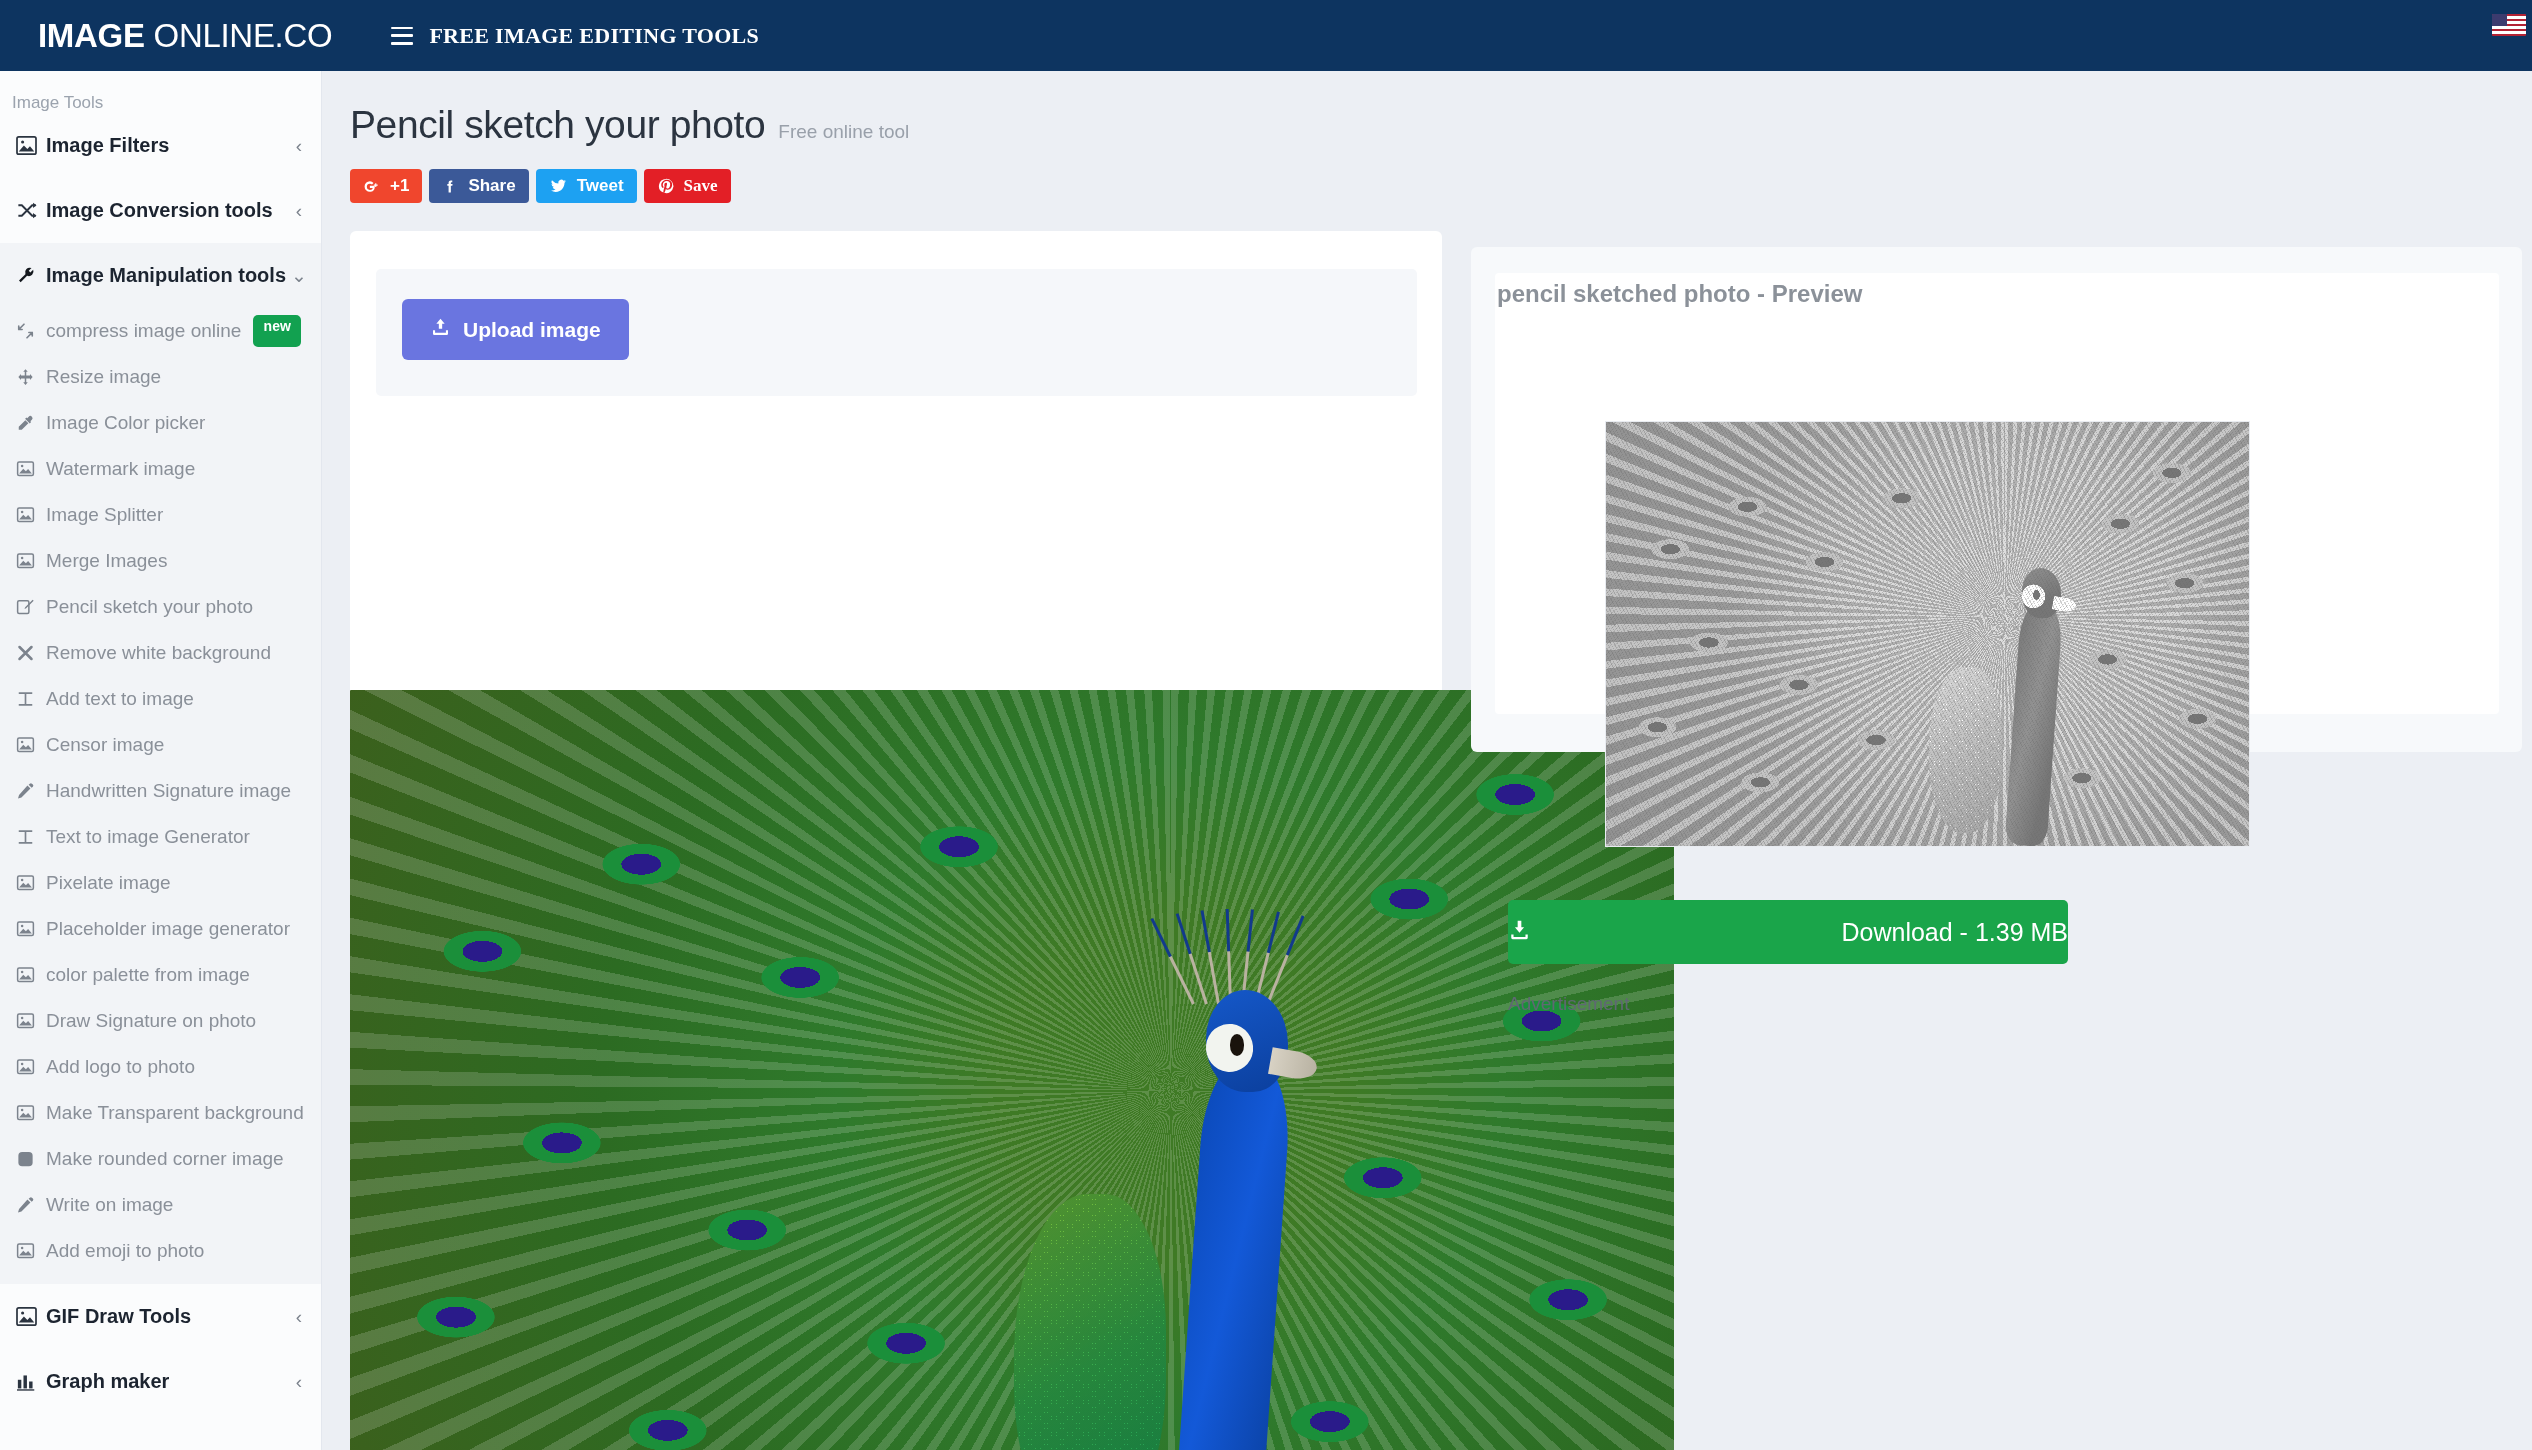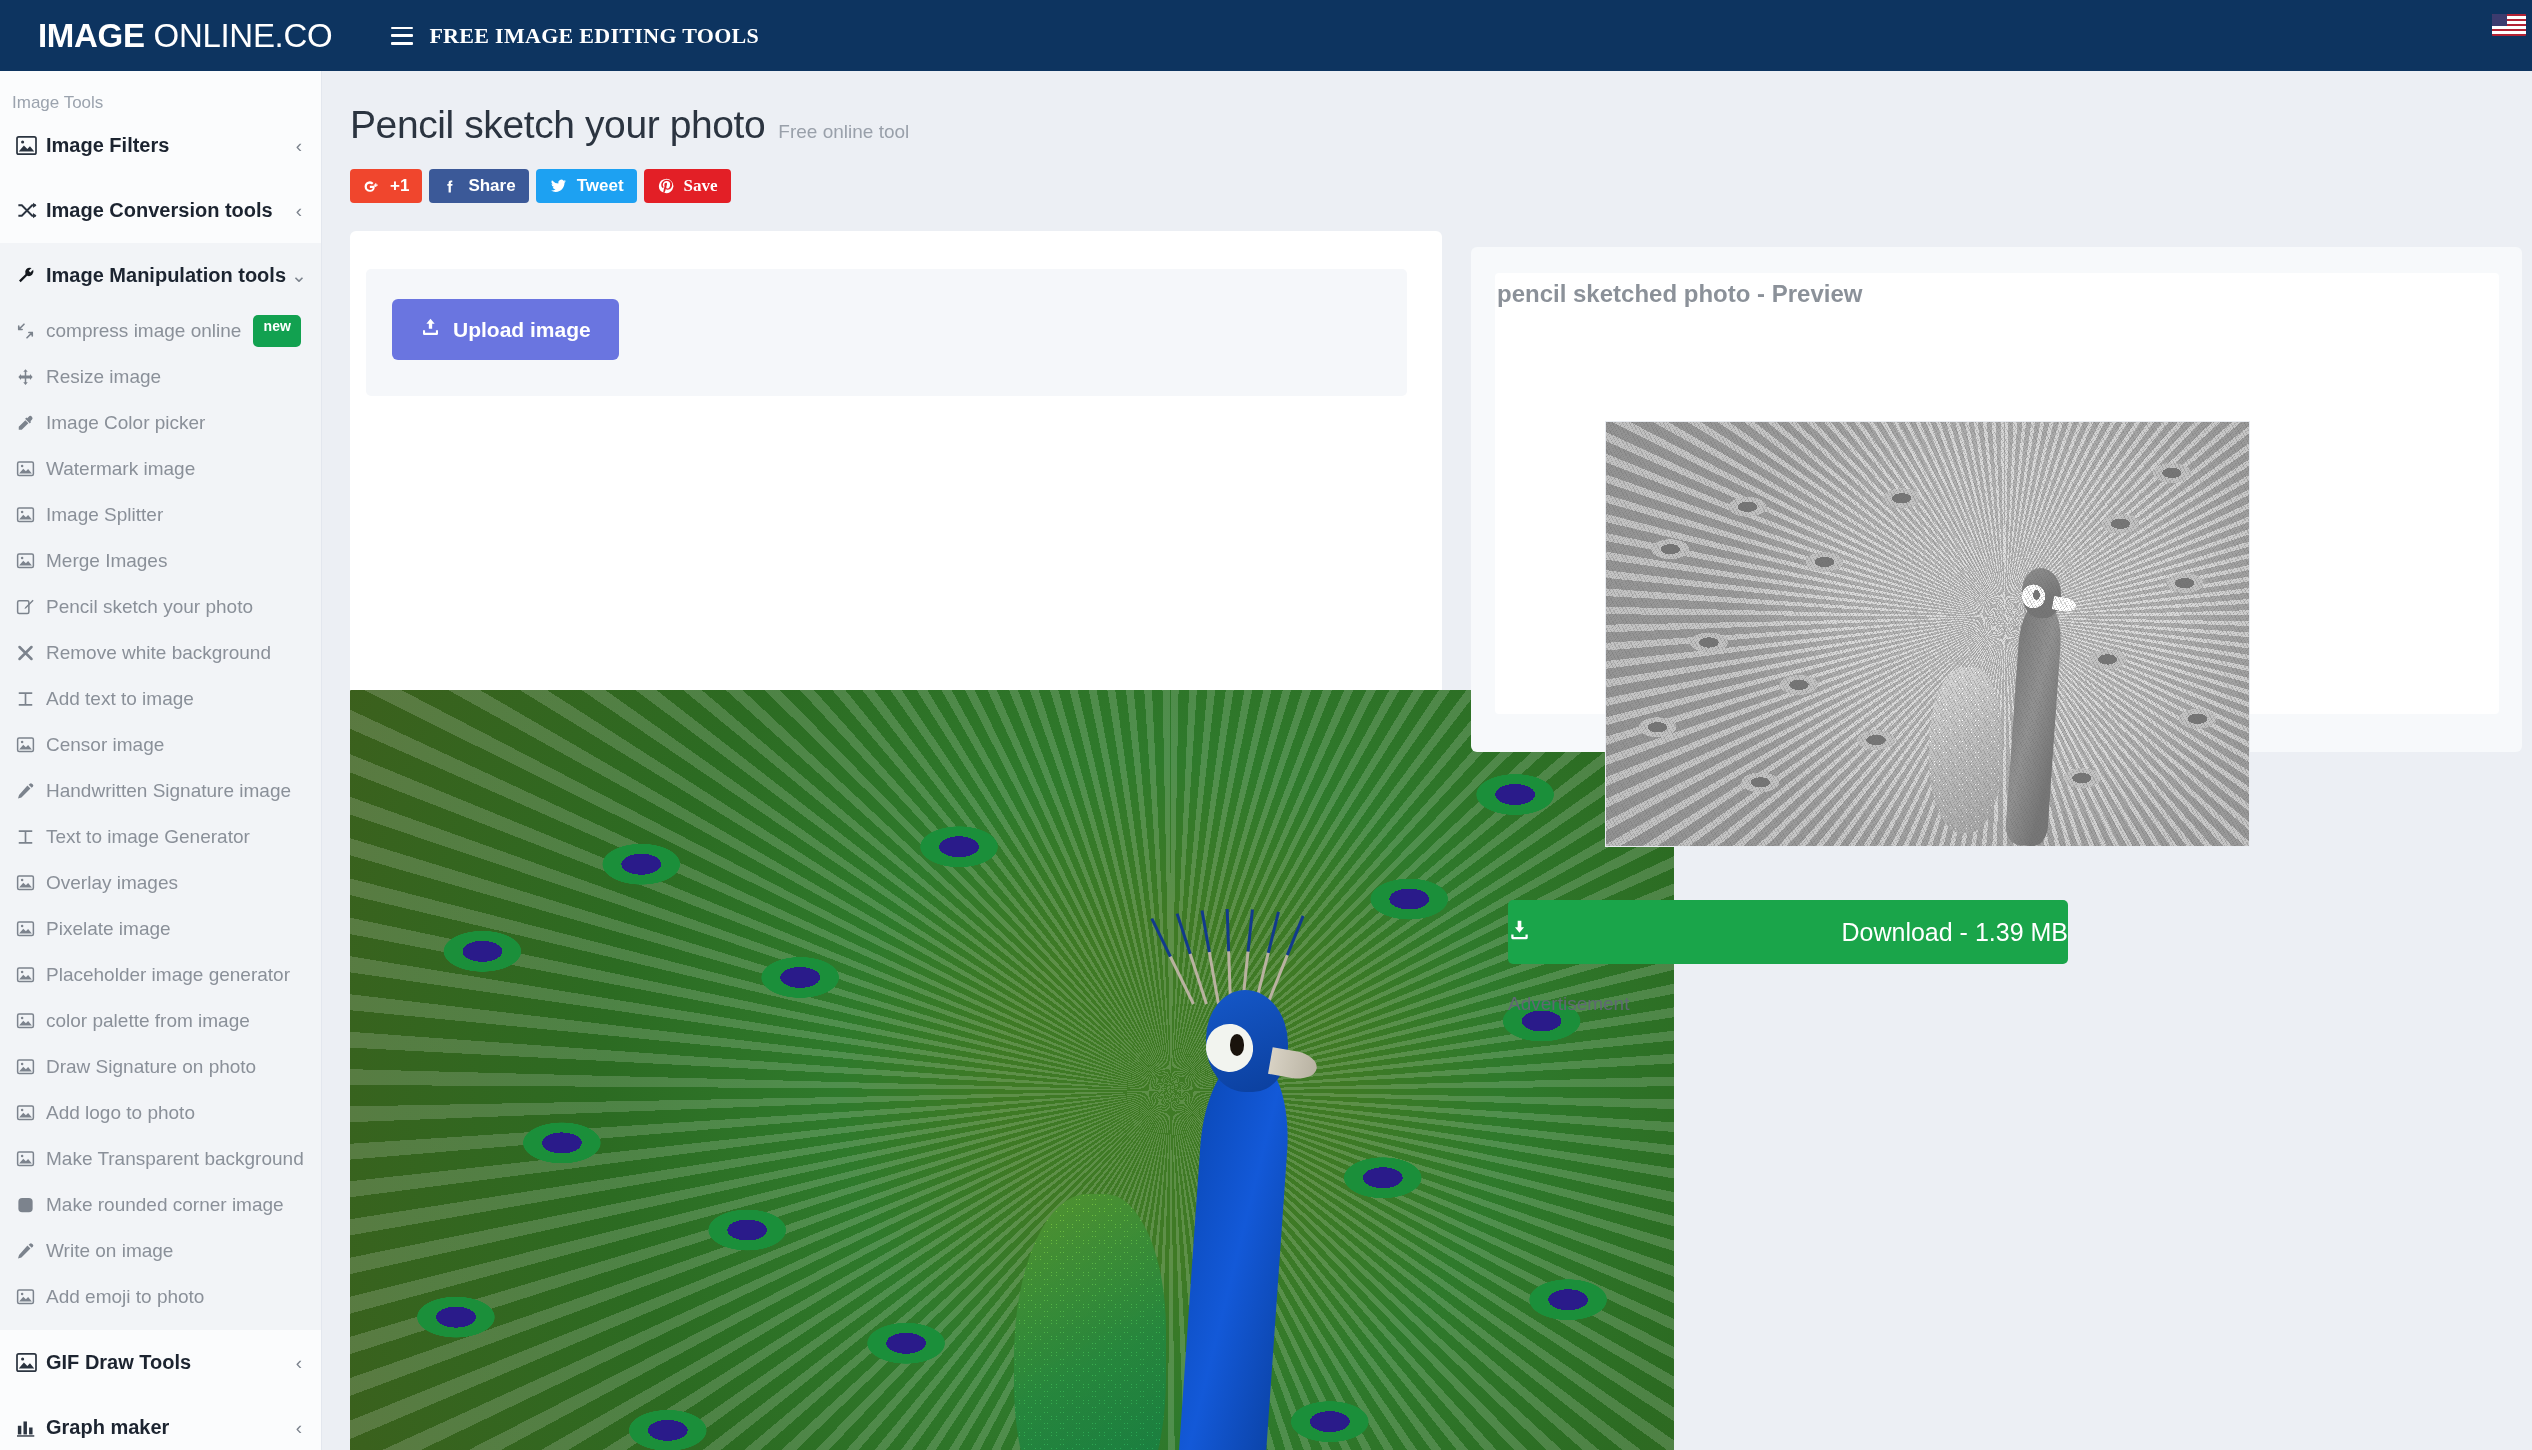--- a/index.html
+++ b/index.html
@@ -134,21 +134,21 @@
   
   #panels { position: relative; margin-top: 28px; }
 
   #left-card {
     position: absolute; left: 27px; top: 0;
     width: 1092px; height: 1046px;
     background: #ffffff;
     border-radius: 6px;
   }
   #upload-zone {
-    position: absolute; left: 16px; top: 38px;
+    position: absolute; left: 26px; top: 38px;
     width: 1041px; height: 127px;
     background: #f5f7fa;
     border-radius: 5px;
   }
   #upload-btn {
     position: absolute; left: 26px; top: 30px;
     background: #6a75e0; color: #fff;
     border: none; border-radius: 6px;
     height: 61px; padding: 0 28px;
     font-size: 21px; font-weight: 700;
@@ -443,30 +443,20 @@
         </span>
         <span class="i-label">Handwritten Signature image</span>
       </div>
       <div class="side-item">
         <span class="i-ico">
           <svg width="19" height="18" viewBox="0 0 24 24">
             <path d="M3 3h18v2.2h-7.9v13.6H21V21H3v-2.2h7.9V5.2H3V3z" fill="#7c838d"></path>
           </svg>
         </span>
         <span class="i-label">Text to image Generator</span>
-      </div>
-      <div class="side-item">
-        <span class="i-ico">
-          <svg width="19" height="18" viewBox="0 0 24 24">
-            <rect x="1.5" y="2.5" width="21" height="18" rx="2" fill="none" stroke="#7c838d" stroke-width="2"></rect>
-            <circle cx="7.5" cy="8" r="1.7" fill="#7c838d"></circle>
-            <path d="M3.5 18l5.5-6.5 3.5 3.5 3-3 5 6z" fill="#7c838d"></path>
-          </svg>
-        </span>
-        <span class="i-label">Overlay images</span>
       </div>
       <div class="side-item">
         <span class="i-ico">
           <svg width="19" height="18" viewBox="0 0 24 24">
             <rect x="1.5" y="2.5" width="21" height="18" rx="2" fill="none" stroke="#7c838d" stroke-width="2"></rect>
             <circle cx="7.5" cy="8" r="1.7" fill="#7c838d"></circle>
             <path d="M3.5 18l5.5-6.5 3.5 3.5 3-3 5 6z" fill="#7c838d"></path>
           </svg>
         </span>
         <span class="i-label">Pixelate image</span>

